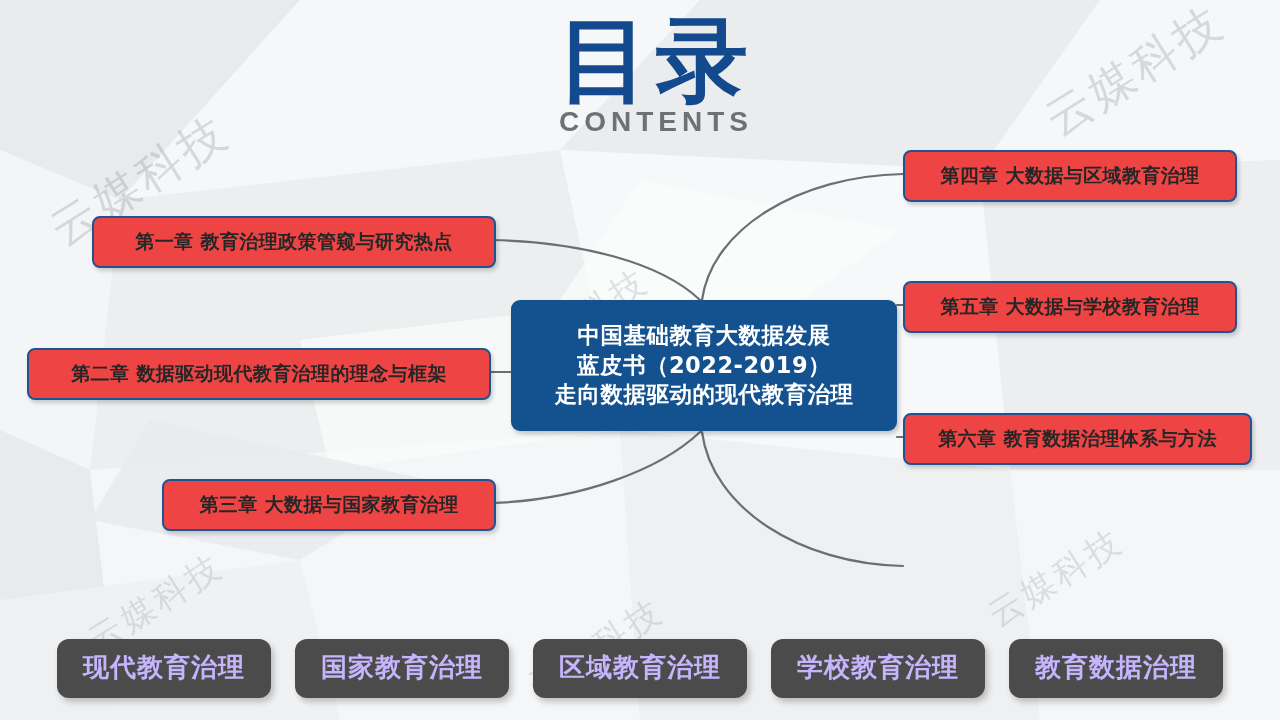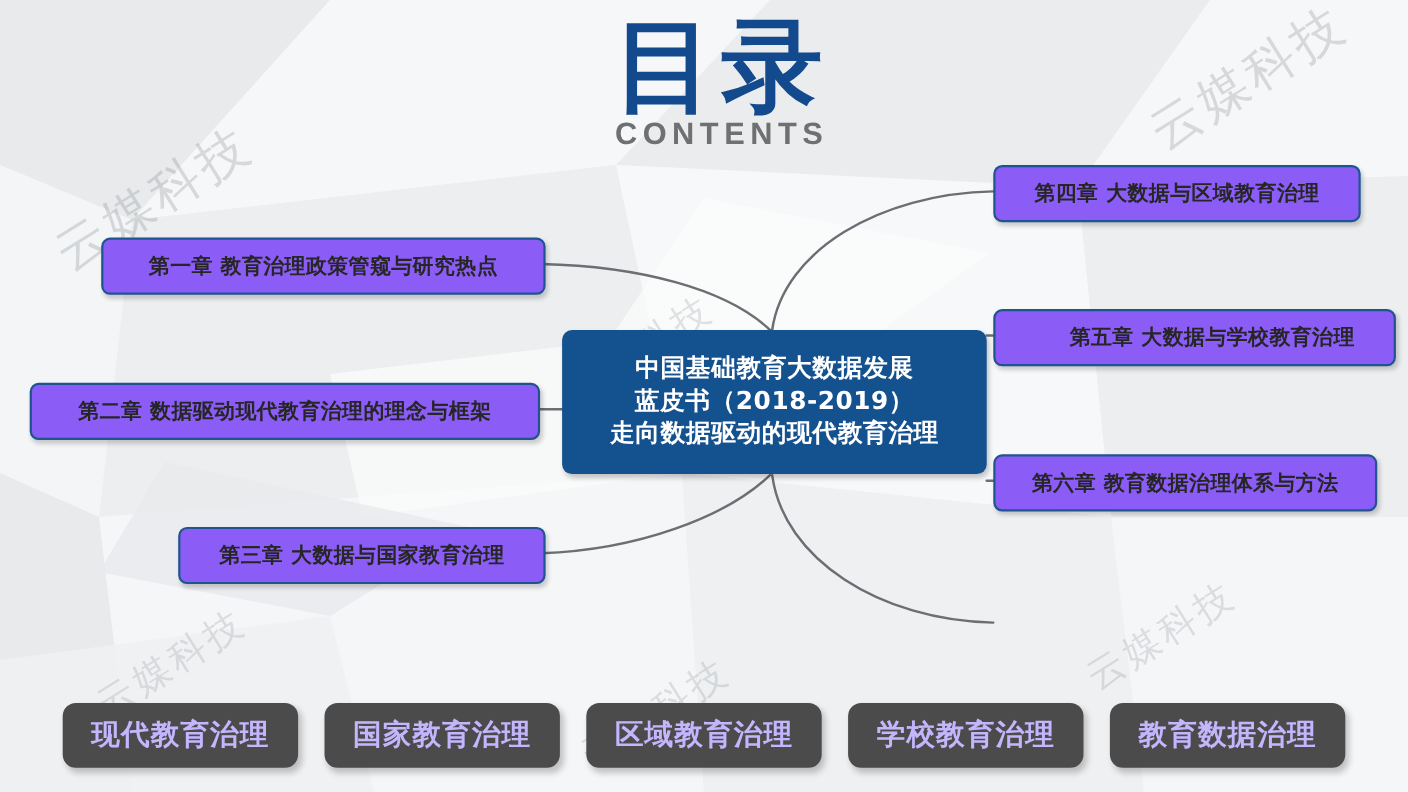--- a/index.html
+++ b/index.html
@@ -96,21 +96,21 @@
     font-weight: 700;
     line-height: 1.32;
     letter-spacing: 0.5px;
     white-space: nowrap;
     font-family: "DejaVu Sans", sans-serif;
   }
 
   
   .chapter {
     position: absolute;
-    background: #8b5cf6;
+    background: #ef4444;
     border: 2px solid #1f5490;
     border-radius: 8px;
     box-shadow: 2px 3px 4px rgba(0,0,0,0.18);
     display: flex;
     align-items: center;
     justify-content: center;
     z-index: 4;
     height: 48px;
   }
   .chapter .ch-text {
@@ -199,38 +199,38 @@
       <path d="M903,305 L897,305"></path>
 
       <path d="M903,437 L897,437"></path>
 
       <path d="M903,566 C800,564 712,508 702,432"></path>
     </g>
   </svg>
 
   <div class="center-node">
     <div class="line">中国基础教育大数据发展</div>
-    <div class="line">蓝皮书（2018-2019）</div>
+    <div class="line">蓝皮书（2022-2019）</div>
     <div class="line">走向数据驱动的现代教育治理</div>
   </div>
 
   <div class="chapter" style="left:92px; top:216px; width:400px;">
     <span class="ch-text">第一章  教育治理政策管窥与研究热点</span>
   </div>
   <div class="chapter" style="left:27px; top:348px; width:460px;">
     <span class="ch-text">第二章  数据驱动现代教育治理的理念与框架</span>
   </div>
   <div class="chapter" style="left:162px; top:479px; width:330px;">
     <span class="ch-text">第三章  大数据与国家教育治理</span>
   </div>
 
   <div class="chapter" style="left:903px; top:150px; width:330px;">
     <span class="ch-text">第四章  大数据与区域教育治理</span>
   </div>
-  <div class="chapter" style="left:903px; top:281px; width:330px;padding-left:32px;">
+  <div class="chapter" style="left:903px; top:281px; width:330px;">
     <span class="ch-text">第五章  大数据与学校教育治理</span>
   </div>
   <div class="chapter" style="left:903px; top:413px; width:345px;">
     <span class="ch-text">第六章  教育数据治理体系与方法</span>
   </div>
 
   <div class="tagbar">
     <div class="tag">现代教育治理</div>
     <div class="tag">国家教育治理</div>
     <div class="tag">区域教育治理</div>

